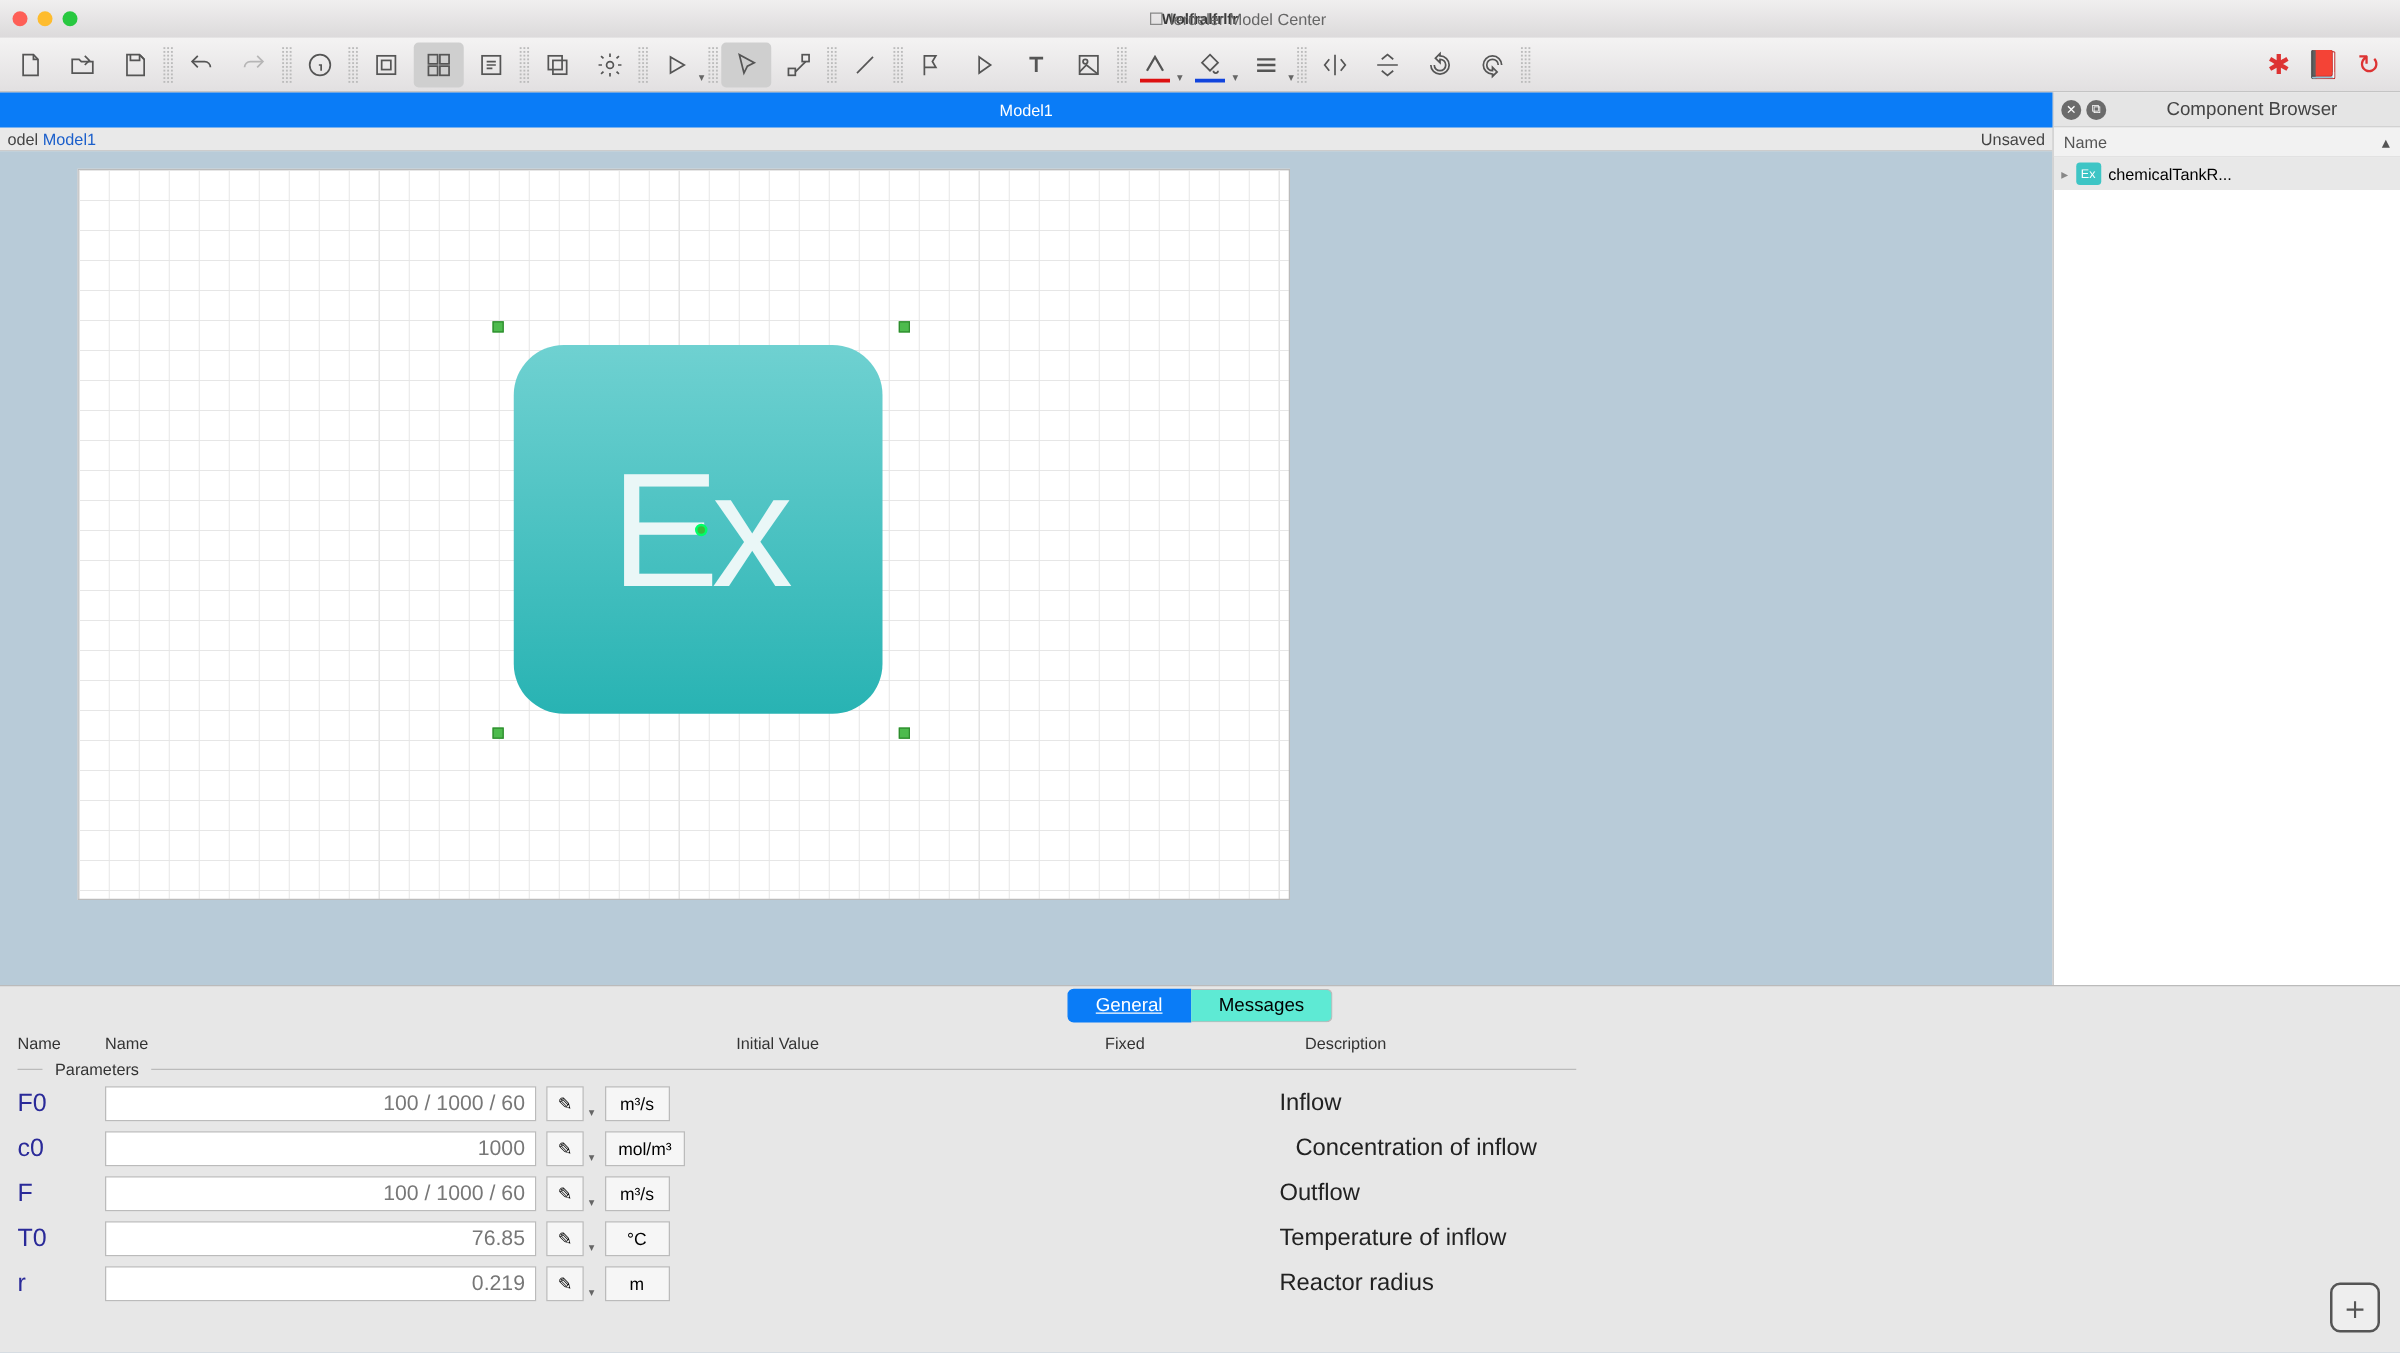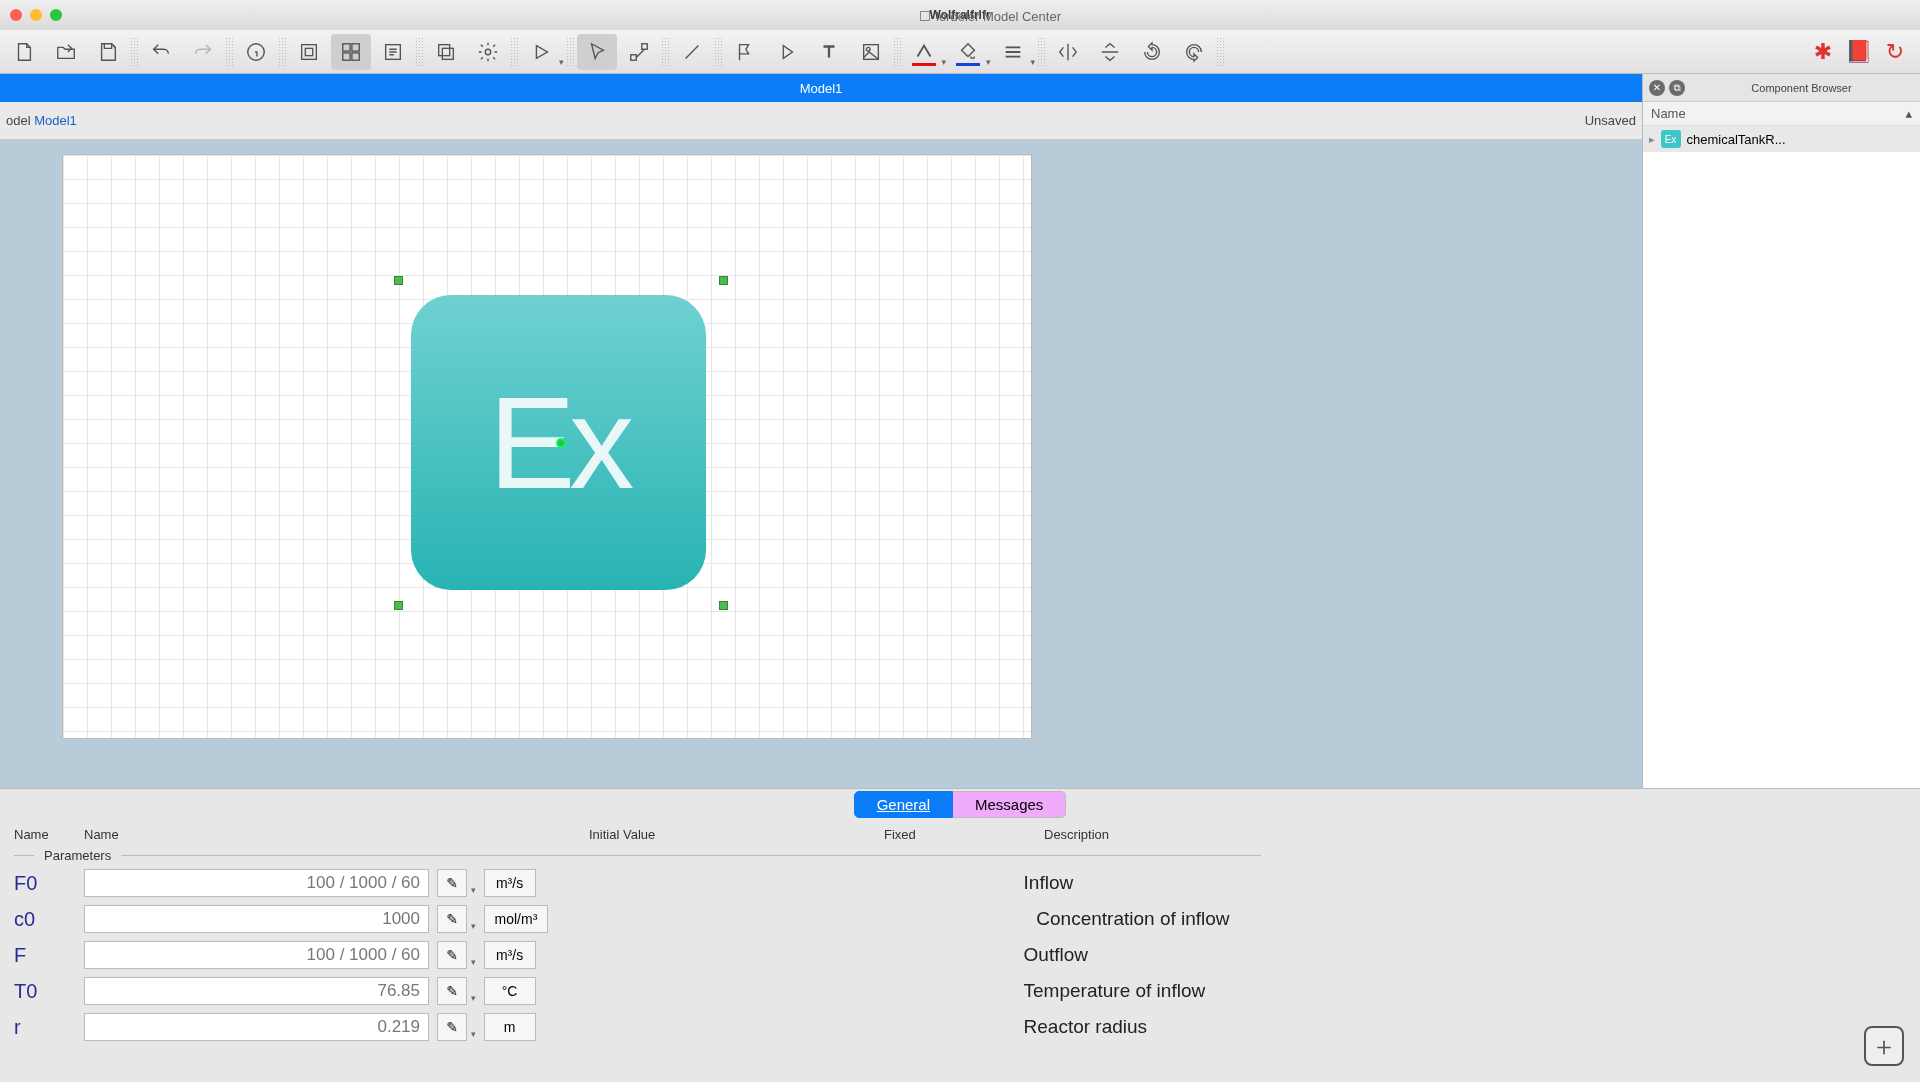--- a/index.html
+++ b/index.html
@@ -19,46 +19,46 @@
 .tbtn { width:40px; height:36px; display:flex; align-items:center; justify-content:center; border-radius:4px; color:#555; }
 .tbtn.active { background:#cfcfcf; }
 .tbtn svg { width:22px; height:22px; stroke:#555; fill:none; stroke-width:1.5; }
 .tsep { width:9px; height:30px; background-image:radial-gradient(#bbb 1px,transparent 1px); background-size:3px 3px; }
 .caret { font-size:9px; color:#666; margin-left:-4px; align-self:flex-end; padding-bottom:6px; }
 
 
 .main { display:flex; height:714px; }
 .canvas-col { flex:1; display:flex; flex-direction:column; }
 .tabbar { height:28px; background:#0a7cf7; color:#fff; display:flex; align-items:center; justify-content:center; font-size:16px; position:relative; }
-.modelpath { height:38px; background:#e9e9e9; display:flex; align-items:center; padding:0 6px; justify-content:space-between; color:#444; font-size:16px; border-bottom:1px solid #ccc;}
+.modelpath { height:19px; background:#e9e9e9; display:flex; align-items:center; padding:0 6px; justify-content:space-between; color:#444; font-size:16px; border-bottom:1px solid #ccc;}
 .modelpath .mlink { color:#1b5fcb; }
 .canvas-wrap { flex:1; background:#b8cbd8; overflow:hidden; }
 .canvas { margin:14px 0 0 62px; width:970px; height:585px; background:#fff;
   background-image:linear-gradient(#e6e6e6 1px,transparent 1px),linear-gradient(90deg,#e6e6e6 1px,transparent 1px),linear-gradient(#d2d2d2 1px,transparent 1px),linear-gradient(90deg,#d2d2d2 1px,transparent 1px);
   background-size:24px 24px,24px 24px,240px 240px,240px 240px; border:1px solid #bbb; position:relative; }
 .selbox { position:absolute; left:335px; top:125px; width:326px; height:326px; }
 .selbox .hh { position:absolute; width:9px; height:9px; background:#4dbb4d; border:1px solid #2e8b2e; }
 .comp { position:absolute; left:348px; top:140px; width:295px; height:295px; border-radius:40px; background:linear-gradient(#6fd1d1,#28b3b3); display:flex; align-items:center; justify-content:center; }
 .comp span { color:#eaf7f7; font-size:130px; font-weight:500; letter-spacing:-6px; }
 .conn { position:absolute; width:10px; height:10px; border-radius:50%; background:#3dbb3d; border:2px solid #0f6; left:493px; top:283px; }
 
 
 .browser { width:278px; background:#fff; border-left:1px solid #bbb; display:flex; flex-direction:column; }
 .browser-hdr { height:28px; background:#e5e5e5; display:flex; align-items:center; gap:4px; padding:0 6px; border-bottom:1px solid #ccc; }
 .bh-btn { width:16px; height:16px; border-radius:50%; background:#6b6b6b; color:#fff; font-size:10px; display:flex; align-items:center; justify-content:center; }
-.browser-hdr .btitle { margin-left:auto; margin-right:auto; font-size:11px; color:#444; }
+.browser-hdr .btitle { margin-left:auto; margin-right:auto; font-size:15px; color:#444; }
 .col-hdr { height:24px; background:#f2f2f2; border-bottom:1px solid #ddd; display:flex; align-items:center; padding:0 8px; justify-content:space-between; font-size:13px; color:#555;}
 .tree-row { display:flex; align-items:center; gap:6px; padding:4px 6px; background:#e8e8e8; font-size:14px;}
 .tree-row .chev { color:#888; font-size:11px; }
 .tree-row .badge { width:20px; height:18px; background:#3ec5c5; border-radius:3px; color:#fff; font-size:10px; display:flex; align-items:center; justify-content:center; }
 
 
 .bottom { height:294px; background:#e7e7e7; border-top:1px solid #bbb; display:flex; flex-direction:column; position:relative;}
 .tabstrip { height:30px; display:flex; align-items:center; justify-content:center; gap:0; }
-.tabstrip .tab { padding:4px 22px; background:#f0abfc; border:1px solid #bbb; font-size:15px; }
+.tabstrip .tab { padding:4px 22px; background:#5eead4; border:1px solid #bbb; font-size:15px; }
 .tabstrip .tab.active { background:#0a7cf7; color:#fff; border-color:#0a7cf7; }
 .tabstrip .tab:first-child { border-radius:5px 0 0 5px;text-decoration:underline; }
 .tabstrip .tab:last-child { border-radius:0 5px 5px 0; border-left:none; }
 .cols { display:flex; gap:0; padding:8px 14px 4px; color:#333; font-size:16px; }
 .cols div:nth-child(1){width:70px;} .cols div:nth-child(2){width:505px;} .cols div:nth-child(3){width:295px;} .cols div:nth-child(4){width:160px;} .cols div:nth-child(5){flex:1;}
 .sect { display:flex; align-items:center; gap:10px; padding:2px 14px; color:#333; font-size:16px;}
 .sect .line { height:1px; background:#bbb; }
 .prow { display:flex; align-items:center; padding:4px 14px; gap:8px; }
 .prow .pname { width:62px; color:#2a2a99; font-size:20px; }
 .prow input.pval { width:345px; height:28px; border:1px solid #bbb; background:#fff; text-align:right; padding:0 8px; font-size:17px; color:#777; }

